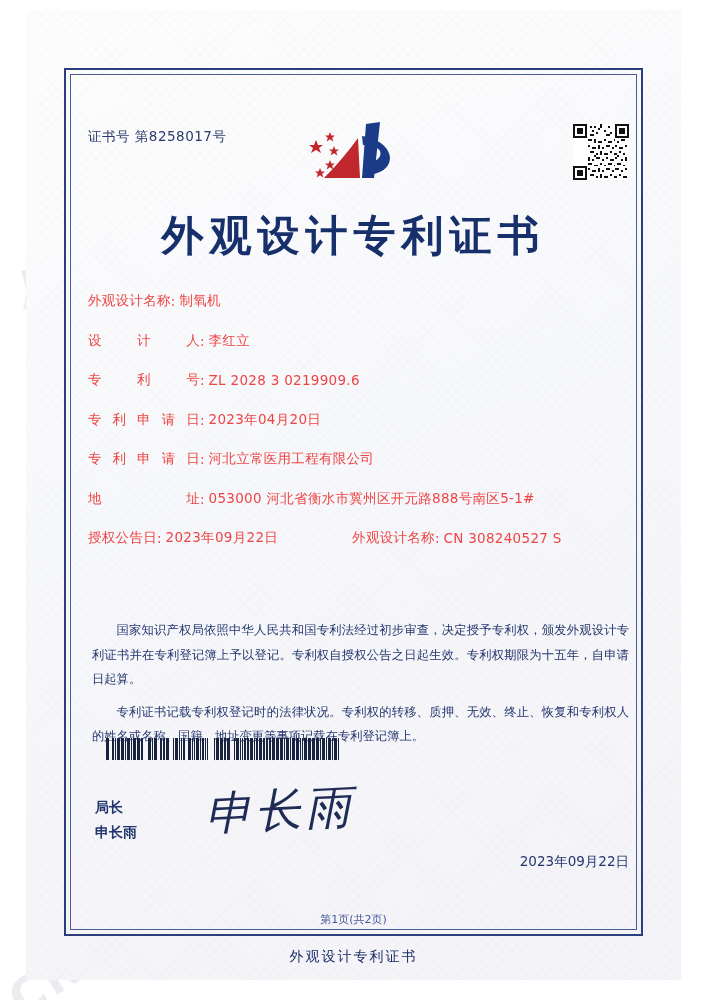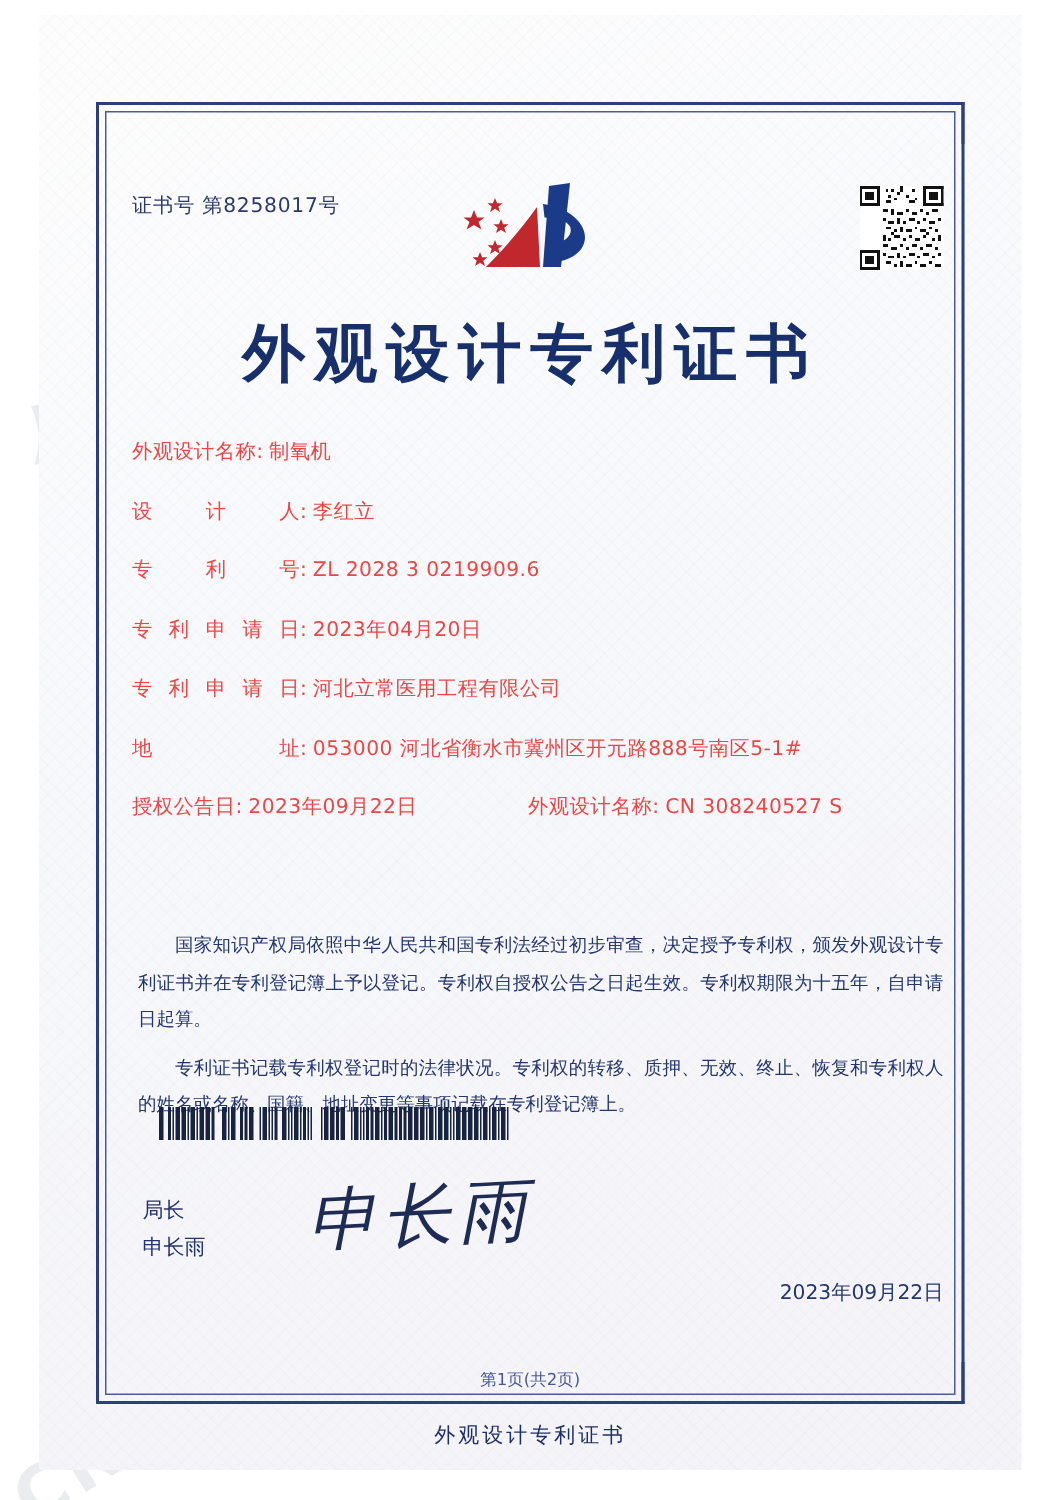--- a/index.html
+++ b/index.html
@@ -179,20 +179,21 @@
   }
 
   
   .sig-label {
     position: absolute;
     left: 95px;
     top: 795px;
     font-size: 14px;
     line-height: 1.75;
     color: #22356d;
+    font-weight: bold;
   }
   .sig-hand {
     position: absolute;
     left: 205px;
     top: 780px;
     font-size: 46px;
     color: #1d2b55;
     font-family: "DejaVu Serif", "Liberation Serif", serif;
     font-style: italic;
     letter-spacing: 4px;

